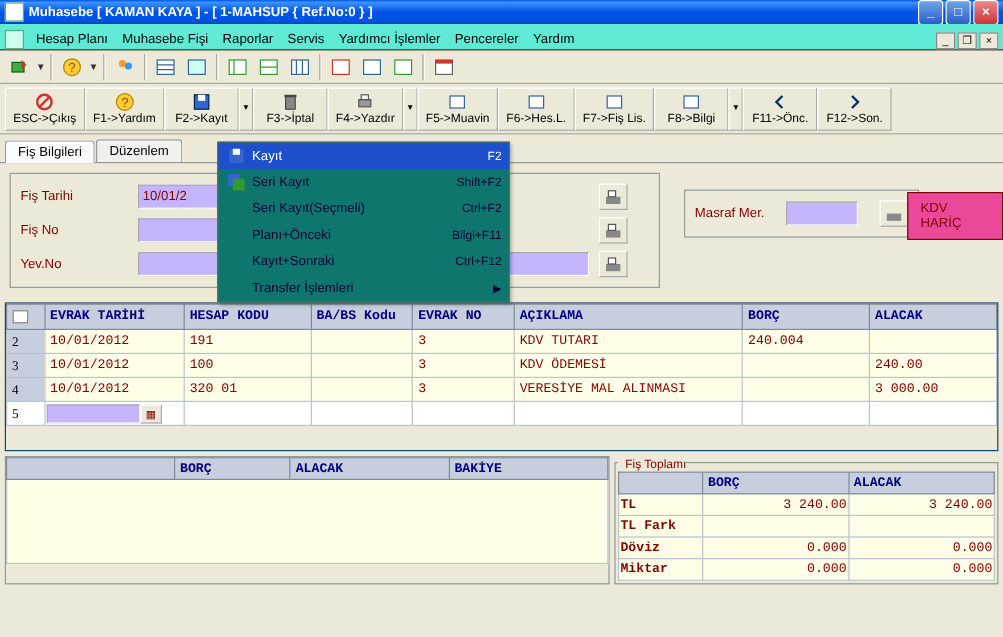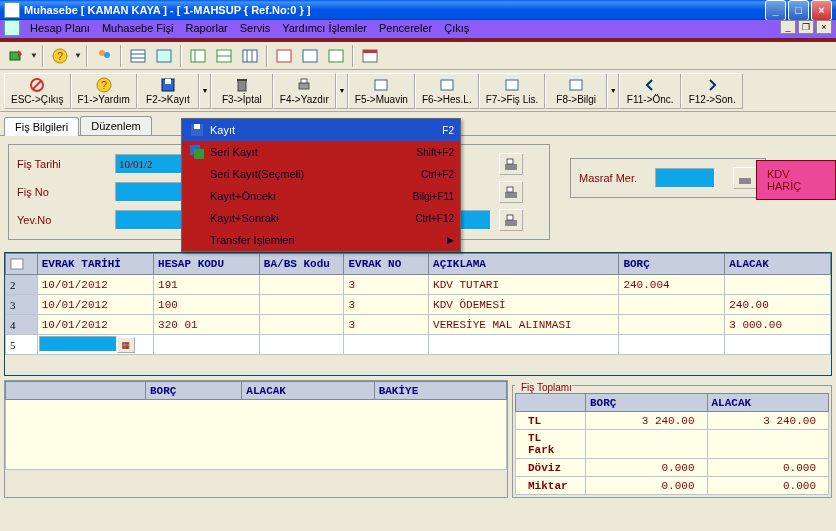--- a/index.html
+++ b/index.html
@@ -2,62 +2,62 @@
 <html><head>
 <meta charset="utf-8">
 <style>
 *{box-sizing:border-box;margin:0;padding:0;font-family:Tahoma,sans-serif;font-size:11px}
 body{background:#ece9d8;width:836px;height:531px;overflow:hidden;position:relative}
 .titlebar{background:linear-gradient(to bottom,#0058e6 0%,#3d91ff 10%,#0054e3 50%,#0054e3 90%,#003cb0 100%);height:20px;display:flex;align-items:center;padding:0 4px;color:#fff;font-weight:bold}
 .titlebar .ti{width:16px;height:16px;background:#fff;margin-right:4px;border:1px solid #5a8}
 .titlebar .wbtns{margin-left:auto;display:flex;gap:2px}
 .wbtn{width:21px;height:21px;background:linear-gradient(#6fa5e8,#2b5fc7);border:1px solid #fff;border-radius:3px;color:#fff;display:flex;align-items:center;justify-content:center;font-weight:bold;cursor:pointer}
 .wbtn.close{background:linear-gradient(#e88,#c33)}
-.menubar{background:#8b5cf6;border-bottom:4px solid #7f1d1d;height:22px;display:flex;align-items:flex-start;padding:0 4px;position:relative}
+.menubar{background:#5eead4;border-bottom:1px solid #7f1d1d;height:22px;display:flex;align-items:flex-end;padding:0 4px;position:relative}
 .menubar .mi{padding:2px 6px;cursor:pointer}
 .menubar .mdi{margin-left:auto;display:flex;gap:2px}
 .mdi span{width:16px;height:14px;border:1px solid #888;background:#ece9d8;font-size:9px;display:flex;align-items:center;justify-content:center;cursor:pointer}
 .tb1{background:#ece9d8;border-bottom:1px solid #aca899;height:28px;display:flex;align-items:center;padding:2px 4px;gap:2px}
 .tbb{width:24px;height:24px;border:1px solid transparent;display:flex;align-items:center;justify-content:center;cursor:pointer}
 .tbsep{width:2px;height:22px;border-left:1px solid #aca899;border-right:1px solid #fff;margin:0 2px}
 .tbdrop{width:8px;font-size:8px;color:#333}
 .tb2{background:#ece9d8;border-bottom:1px solid #aca899;height:42px;display:flex;align-items:center;padding:2px 4px;gap:0}
 .fbtn{border:1px outset #fff;background:#ece9d8;height:36px;padding:1px 6px;display:flex;flex-direction:column;align-items:center;justify-content:center;cursor:pointer;gap:1px;min-width:62px}
 .fbtn .ic{width:16px;height:16px;display:flex;align-items:center;justify-content:center}
 .fbtn .lbl{font-size:10px;white-space:nowrap}
 .fdrop{border:1px outset #fff;background:#ece9d8;height:36px;width:12px;display:flex;align-items:center;justify-content:center;cursor:pointer;font-size:7px}
 .tabs{display:flex;padding:4px 4px 0;border-bottom:1px solid #919b9c}
 .tab{padding:3px 10px;border:1px solid #919b9c;border-bottom:none;background:#f0f0ec;margin-right:1px;cursor:pointer;border-radius:3px 3px 0 0}
 .tab.active{background:#fcfcfe;position:relative;top:1px}
 .form-area{padding:8px;display:flex;gap:40px}
 .fgroup{border:1px solid #919b9c;padding:8px;display:grid;grid-template-columns:auto 130px auto;gap:6px 8px;align-items:center;background:#ece9d8;width:300px}
 .fgroup.g2{grid-template-columns:auto 200px auto;width:340px}
 .flbl{color:#800000;font-weight:normal}
-.finp{border:1px inset #fff;background:#0ea5e9;height:20px;padding:2px 3px;font-family:Liberation Serif, serif;color:#800000}
+.finp{border:1px inset #fff;background:#c4b5fd;height:20px;padding:2px 3px;font-family:Liberation Sans, sans-serif;color:#800000}
 .fbrowse{width:24px;height:22px;border:1px outset #fff;background:#ece9d8;display:flex;align-items:center;justify-content:center;cursor:pointer}
 .kdv{border:1px solid #800000;background:#ec4899;color:#800000;padding:19px 10px;font-size:11px;height:32px;display:inline-flex;align-items:center}
 .grid{margin:4px;border:1px solid #0c4a6e}
 .grid table{width:100%;border-collapse:collapse;table-layout:fixed}
 .grid th{background:#c7cfdf;border:1px solid #7a8a99;padding:3px 4px;text-align:left;font-weight:bold;font-family:'Courier New',monospace;font-size:11px;color:#000080;height:20px}
 .grid td{border:1px solid #b8c4d0;padding:3px 4px;font-family:'Courier New',monospace;color:#800000;background:#ffffe8;height:20px}
 .grid td.rnum{background:#c7cfdf;color:#000;width:24px;font-family:Tahoma}
 .grid td.r{text-align:left}
 .grid tr.active td{background:#fff}
 .bottom{display:flex;margin:4px;gap:4px}
 .bg1{flex:1;border:1px solid #919b9c}
 .bg2{width:320px}
 .bg2 .leg{color:#800000;font-size:10px;padding-left:6px;position:relative;top:2px}
 .bg2 fieldset{border:1px solid #919b9c;padding:2px}
 .smg table{width:100%;border-collapse:collapse}
 .smg th{background:#c7cfdf;border:1px solid #7a8a99;padding:2px 4px;text-align:left;font-weight:bold;font-family:'Courier New',monospace;font-size:11px;color:#000080;height:18px}
-.smg td{border:1px solid #b8c4d0;padding:2px 12px;font-family:'Courier New',monospace;color:#800000;background:#ffffe8;height:18px;font-size:11px}
+.smg td{border:1px solid #b8c4d0;padding:2px 1px;font-family:'Courier New',monospace;color:#800000;background:#ffffe8;height:18px;font-size:11px}
 .smg td.r{text-align:right}
 .smg .rowlbl{color:#800000;font-weight:bold}
 
-.ddmenu{position:absolute;left:181px;top:118px;width:280px;background:#b91c1c;border:1px solid #666;box-shadow:2px 2px 3px rgba(0,0,0,.3);z-index:100}
+.ddmenu{position:absolute;left:181px;top:118px;width:244px;background:#0f766e;border:1px solid #666;box-shadow:2px 2px 3px rgba(0,0,0,.3);z-index:100}
 .ddmenu .dditem{display:flex;align-items:center;padding:3px 6px;color:#003;cursor:pointer}
 .ddmenu .dditem.sel{background:#1e50cc;color:#fff}
 .ddmenu .ddic{width:18px;height:16px;margin-right:4px;display:inline-flex;align-items:center;justify-content:center}
 .ddmenu .ddsc{margin-left:auto;font-size:10px}
 .ddmenu .ddarr{margin-left:auto;font-size:9px}
 svg{display:block}
 .col-rn{width:30px}
 .col-et{width:110px}
 .col-hk{width:100px}
 .col-bb{width:80px}
@@ -81,21 +81,21 @@
 </div>
 
 <div class="menubar">
   <span style="width:16px;height:16px;background:#cfe;border:1px solid #5a8;margin-right:4px"></span>
   <span class="mi"><span>Hesap Planı</span></span>
   <span class="mi"><span>Muhasebe Fişi</span></span>
   <span class="mi"><span>Raporlar</span></span>
   <span class="mi"><span>Servis</span></span>
   <span class="mi"><span>Yardımcı İşlemler</span></span>
   <span class="mi"><span>Pencereler</span></span>
-  <span class="mi"><span>Çıkış</span></span>
+  <span class="mi"><span>Yardım</span></span>
   <div class="mdi">
     <span>_</span>
     <span>❐</span>
     <span>×</span>
   </div>
 </div>
 
 <div class="tb1">
   <div class="tbb">
       <svg width="16" height="16">
@@ -354,21 +354,21 @@
       <span>Seri Kayıt</span>
       <span class="ddsc">Shift+F2</span>
     </div>
   <div class="dditem">
       <span class="ddic"></span>
       <span>Seri Kayıt(Seçmeli)</span>
       <span class="ddsc">Ctrl+F2</span>
     </div>
   <div class="dditem">
       <span class="ddic"></span>
-      <span>Kayıt+Önceki</span>
+      <span>Planı+Önceki</span>
       <span class="ddsc">Bilgi+F11</span>
     </div>
   <div class="dditem">
       <span class="ddic"></span>
       <span>Kayıt+Sonraki</span>
       <span class="ddsc">Ctrl+F12</span>
     </div>
   <div class="dditem">
       <span class="ddic"></span>
       <span>Transfer İşlemleri</span>

